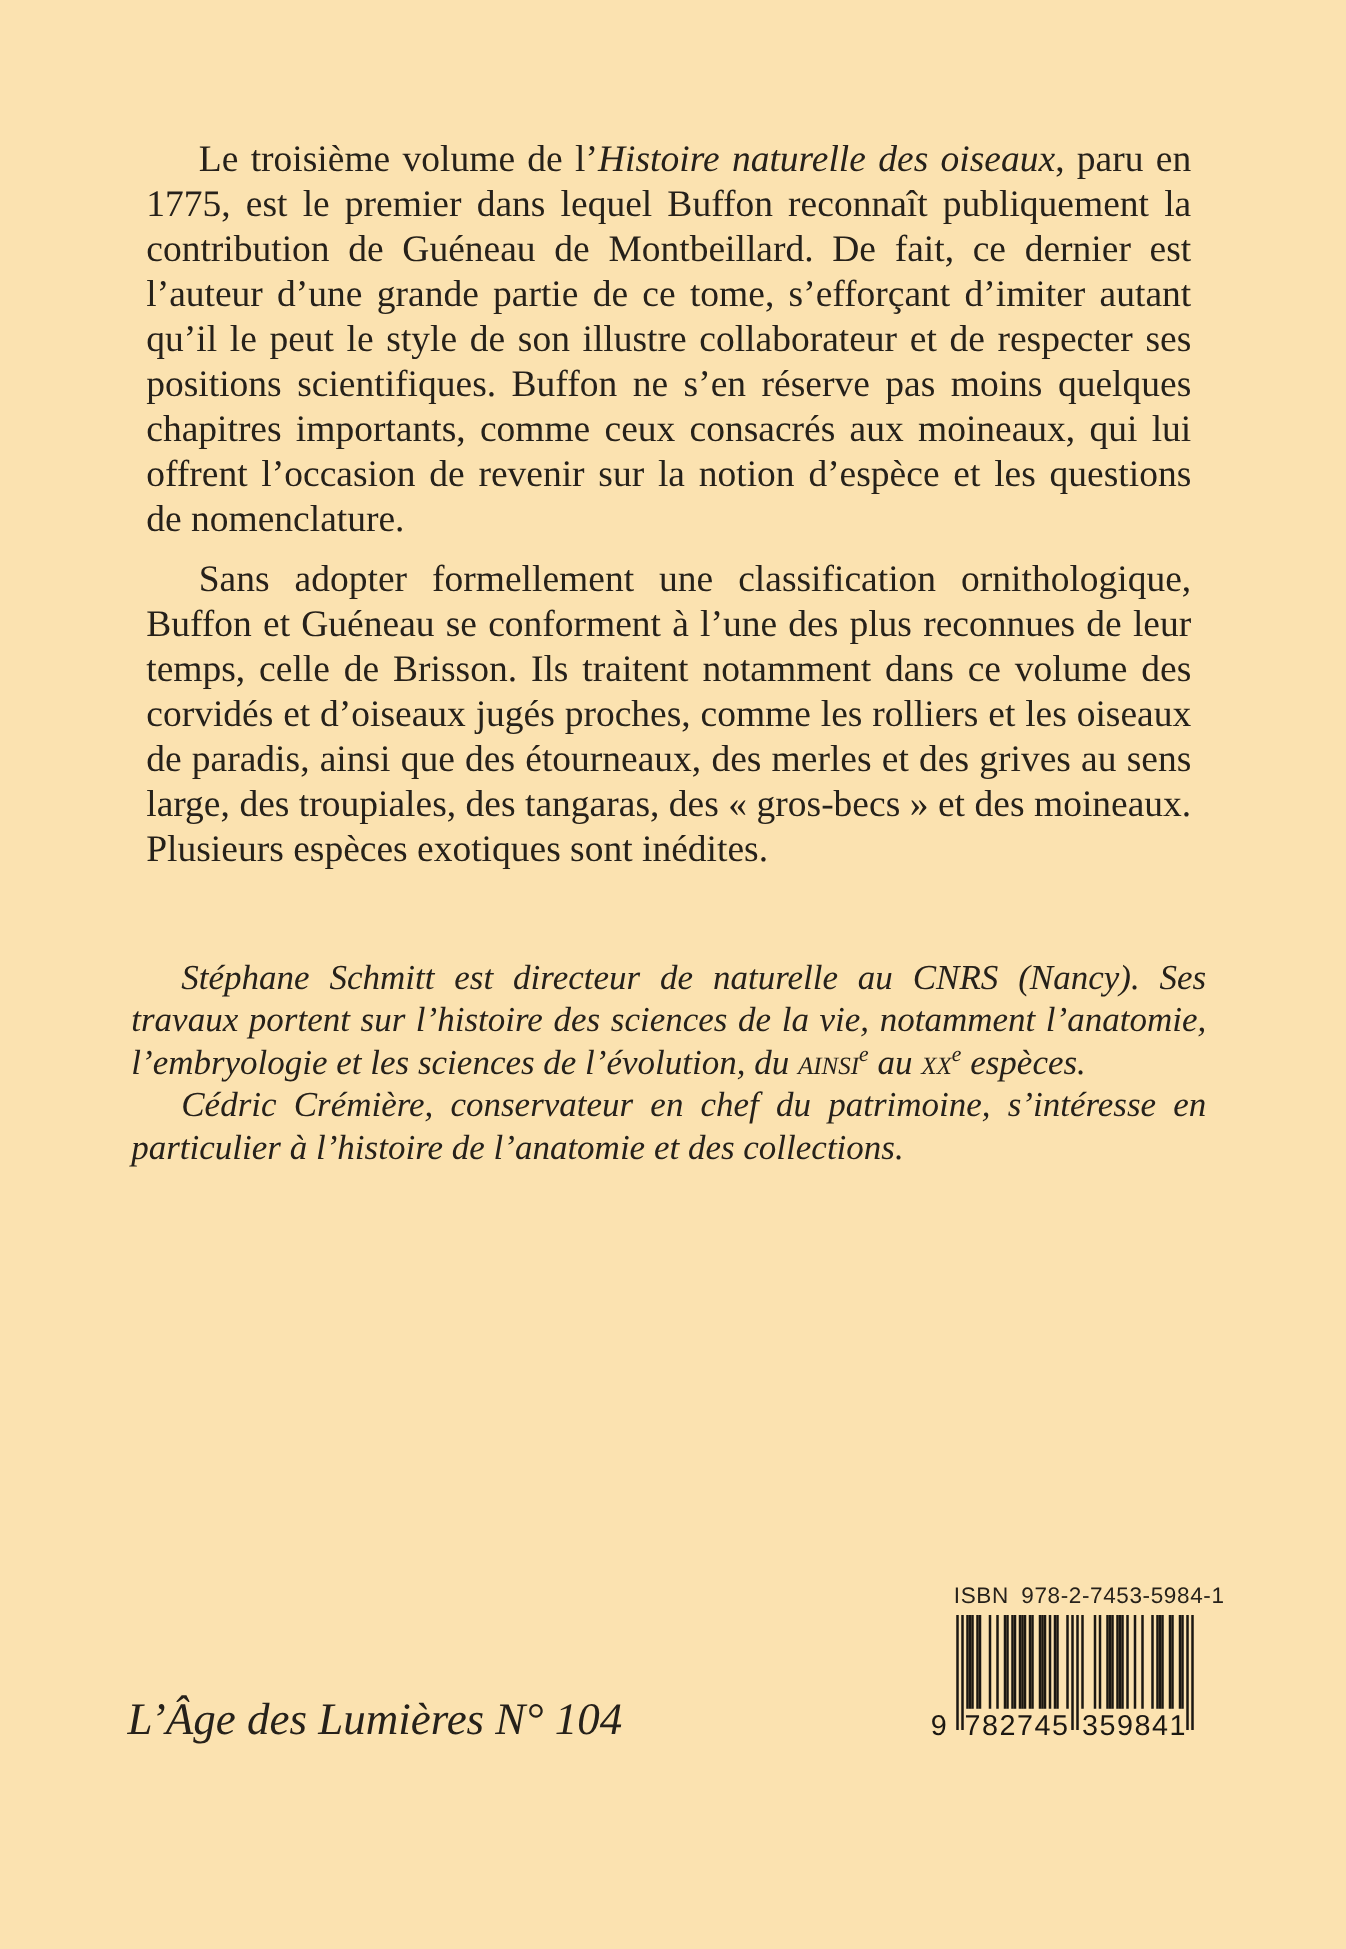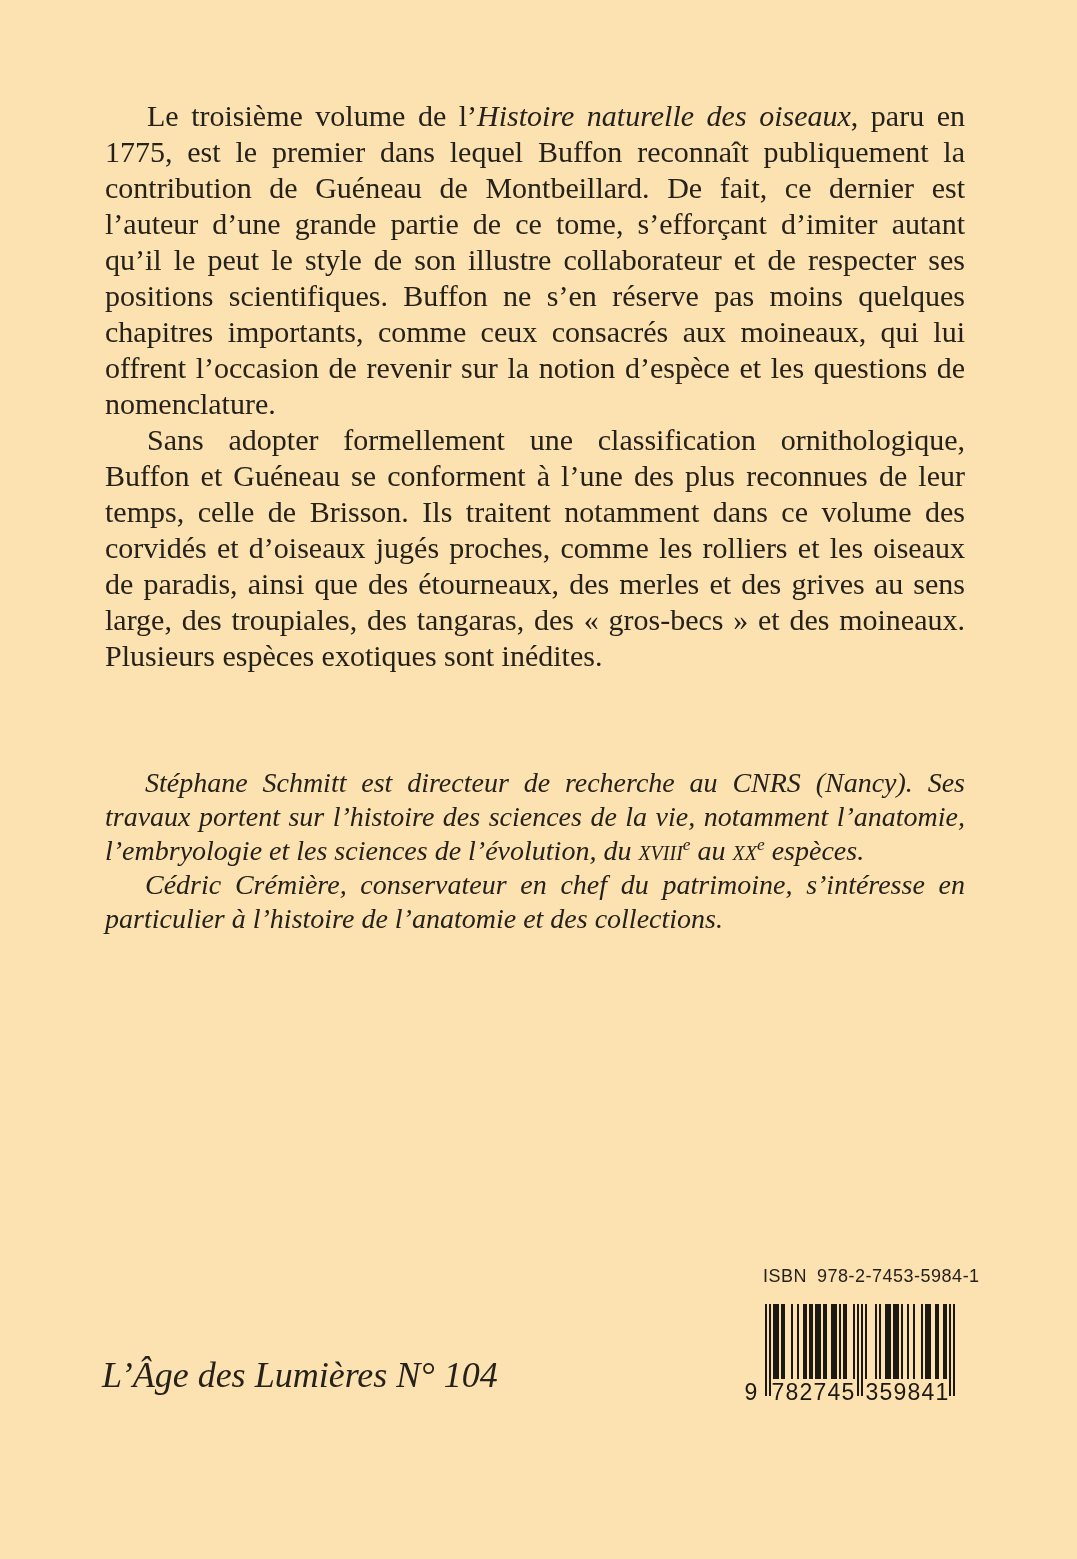--- a/index.html
+++ b/index.html
@@ -12,21 +12,21 @@
   }
   .synopsis {
     position: absolute;
     left: 105px;
     top: 98px;
     width: 860px;
     font-size: 30px;
     line-height: 36px;
     text-align: justify;
   }
-  .synopsis p { margin: 0; text-indent: 42px; }
+  .synopsis p { margin: 12px; text-indent: 42px; }
   .bio {
     position: absolute;
     left: 105px;
     top: 766px;
     width: 860px;
     font-size: 28px;
     line-height: 34px;
     text-align: justify;
     font-style: italic;
   }
@@ -50,42 +50,42 @@
   }
   .isbn-line {
     width: 220px;
     box-sizing: border-box;
     padding-left: 22px;
     text-align: center;
     font-family: "Liberation Sans", "DejaVu Sans", sans-serif;
     font-size: 18px;
     letter-spacing: 0.5px;
     white-space: nowrap;
-    margin-bottom: 17px;
+    margin-bottom: 5px;
   }
   .isbn-line .gap { display: inline-block; width: 10px; }
   .ean-svg { display: block; }
   .bc-digits text {
     font-family: "Liberation Sans", "DejaVu Sans", sans-serif;
     font-size: 23px;
     text-anchor: middle;
   }
 </style>
 </head>
 <body>
 
 <div class="page" style="background: rgb(251, 226, 176); color: rgb(38, 33, 26);">
 
   <div class="synopsis">
     <p><span>Le troisième volume de l’</span><span class="it">Histoire naturelle des oiseaux</span><span>, paru en 1775, est le premier dans lequel Buffon reconnaît publiquement la contribution de Guéneau de Montbeillard. De fait, ce dernier est l’auteur d’une grande partie de ce tome, s’efforçant d’imiter autant qu’il le peut le style de son illustre collaborateur et de respecter ses positions scientifiques. Buffon ne s’en réserve pas moins quelques chapitres importants, comme ceux consacrés aux moineaux, qui lui offrent l’occasion de revenir sur la notion d’espèce et les questions de nomenclature.</span></p>
     <p>Sans adopter formellement une classification ornithologique, Buffon et Guéneau se conforment à l’une des plus reconnues de leur temps, celle de Brisson. Ils traitent notamment dans ce volume des corvidés et d’oiseaux jugés proches, comme les rolliers et les oiseaux de paradis, ainsi que des étourneaux, des merles et des grives au sens large, des troupiales, des tangaras, des « gros-becs » et des moineaux. Plusieurs espèces exotiques sont inédites.</p>
   </div>
 
   <div class="bio">
-    <p><span>Stéphane Schmitt est directeur de recherche au CNRS (Nancy). Ses travaux portent sur l’histoire des sciences de la vie, notamment l’anatomie, l’embryologie et les sciences de l’évolution, du </span><span class="sc">xviii</span><sup>e</sup><span> au </span><span class="sc">xx</span><sup>e</sup><span> espèces.</span></p>
+    <p><span>Stéphane Schmitt est directeur de naturelle au CNRS (Nancy). Ses travaux portent sur l’histoire des sciences de la vie, notamment l’anatomie, l’embryologie et les sciences de l’évolution, du </span><span class="sc">ainsi</span><sup>e</sup><span> au </span><span class="sc">xx</span><sup>e</sup><span> espèces.</span></p>
     <p>Cédric Crémière, conservateur en chef du patrimoine, s’intéresse en particulier à l’histoire de l’anatomie et des collections.</p>
   </div>
 
   <div class="series">L’Âge des Lumières N° 104</div>
 
   <div class="barcode">
     <div class="isbn-line">
       <span>ISBN</span><span class="gap"></span><span>978-2-7453-5984-1</span>
     </div>
     <svg id="ean-svg" class="ean-svg" width="220" height="102" viewBox="0 0 220 102">

